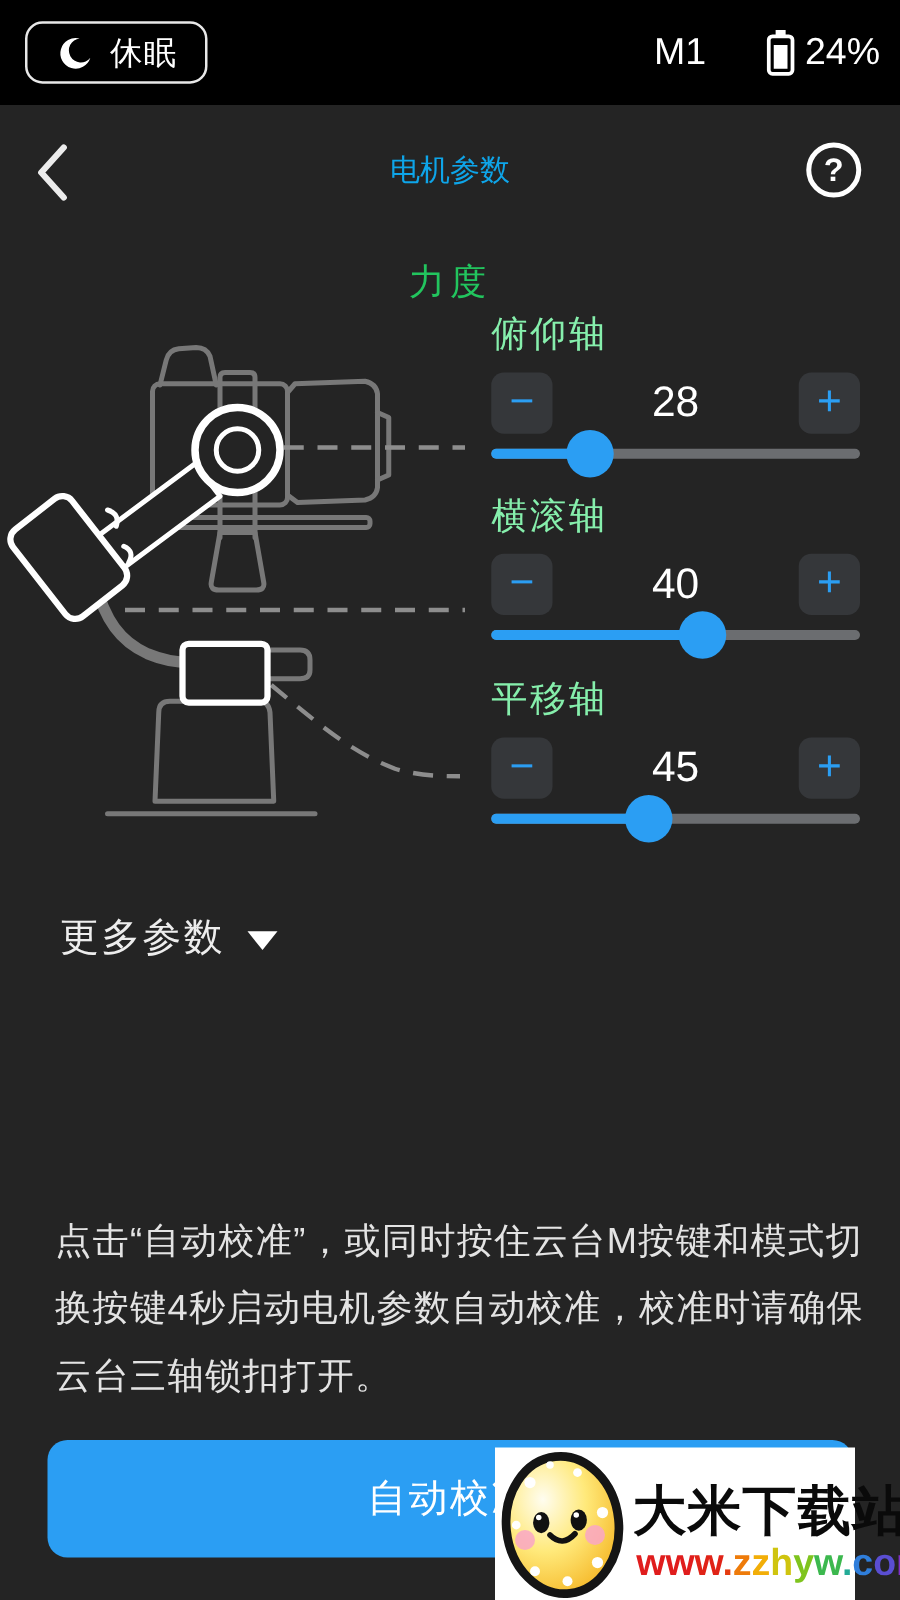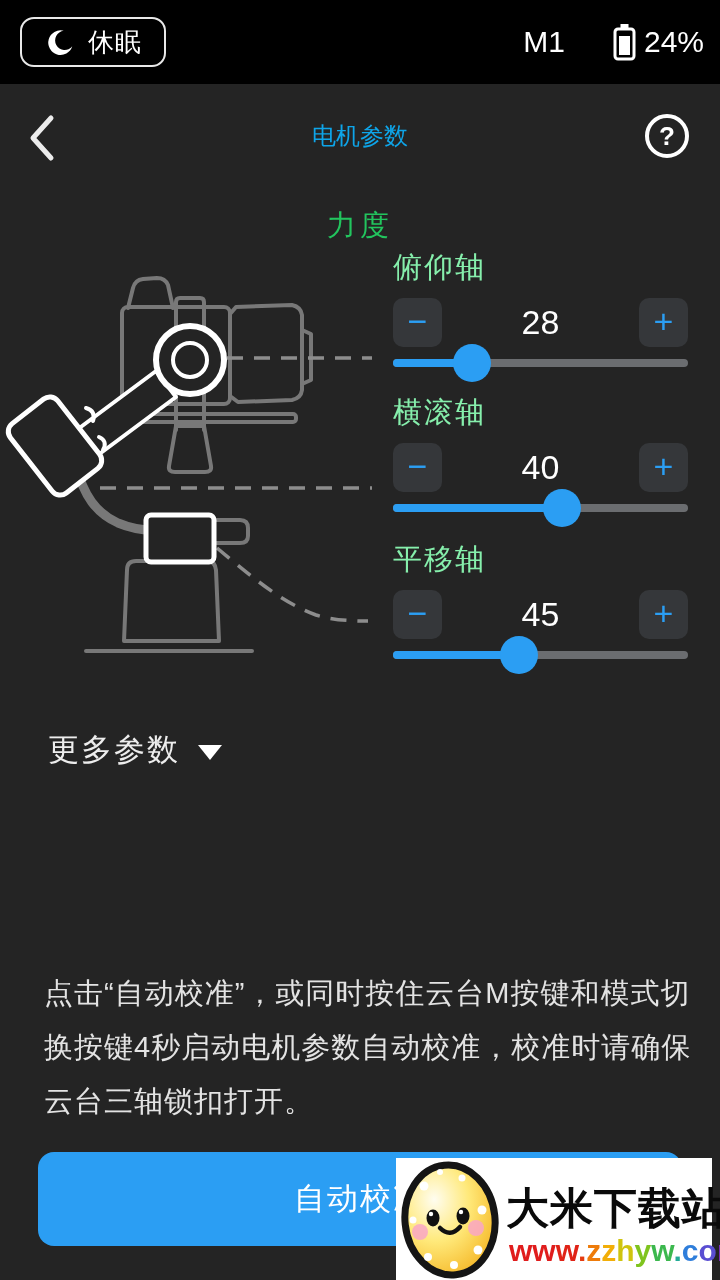--- a/index.html
+++ b/index.html
@@ -48,21 +48,21 @@
   
   .more-params{position:absolute;left:48px;top:729px;display:flex;align-items:center;gap:18px;background:none;border:none;color:#ededed;padding:0;}
   .more-params span{font-size:31px;letter-spacing:2px;}
   .tri-down{width:0;height:0;border-left:12px solid transparent;border-right:12px solid transparent;border-top:15px solid #fff;margin-top:4px;}
   
   .instructions{position:absolute;left:44px;top:966px;width:664px;font-size:29px;line-height:54px;color:#e3e3e3;letter-spacing:1px;margin:0;}
   
   .cta{position:absolute;left:38px;top:1152px;width:644px;height:94px;border:none;border-radius:16px;
     background:var(--accent,#2b9ef3);color:#fff;font-size:31px;letter-spacing:2px;display:flex;align-items:center;justify-content:center;}
   
-  .watermark{position:absolute;left:396px;top:1158px;width:316px;height:122px;background:#fff;z-index:5;}
+  .watermark{position:absolute;left:396px;top:1158px;width:288px;height:122px;background:#fff;z-index:5;}
   .wm-mascot{position:absolute;left:0;top:0;}
   .wm-name{position:absolute;left:110px;top:22px;font-size:43px;font-weight:bold;color:#0a0a0a;letter-spacing:1px;white-space:nowrap;}
   .wm-url{position:absolute;left:113px;top:76px;font-size:30px;font-weight:bold;white-space:nowrap;}
 </style>
 </head>
 <body>
 
 <div class="screen" style="--accent: #2b9ef3; --track: #6b6d70; --btn-bg: #35373a; --page-bg: #242424; --statusbar-bg: #000000;">
 
   <div class="statusbar">

